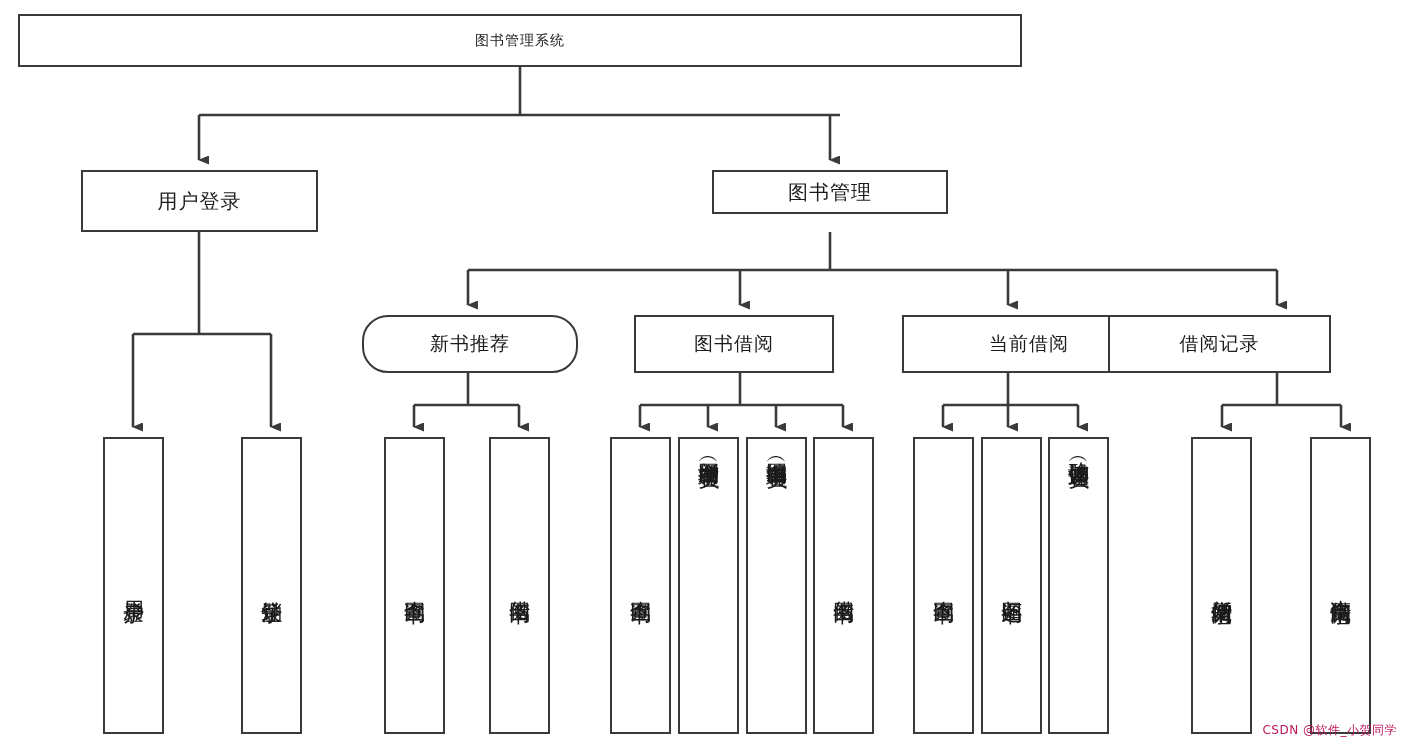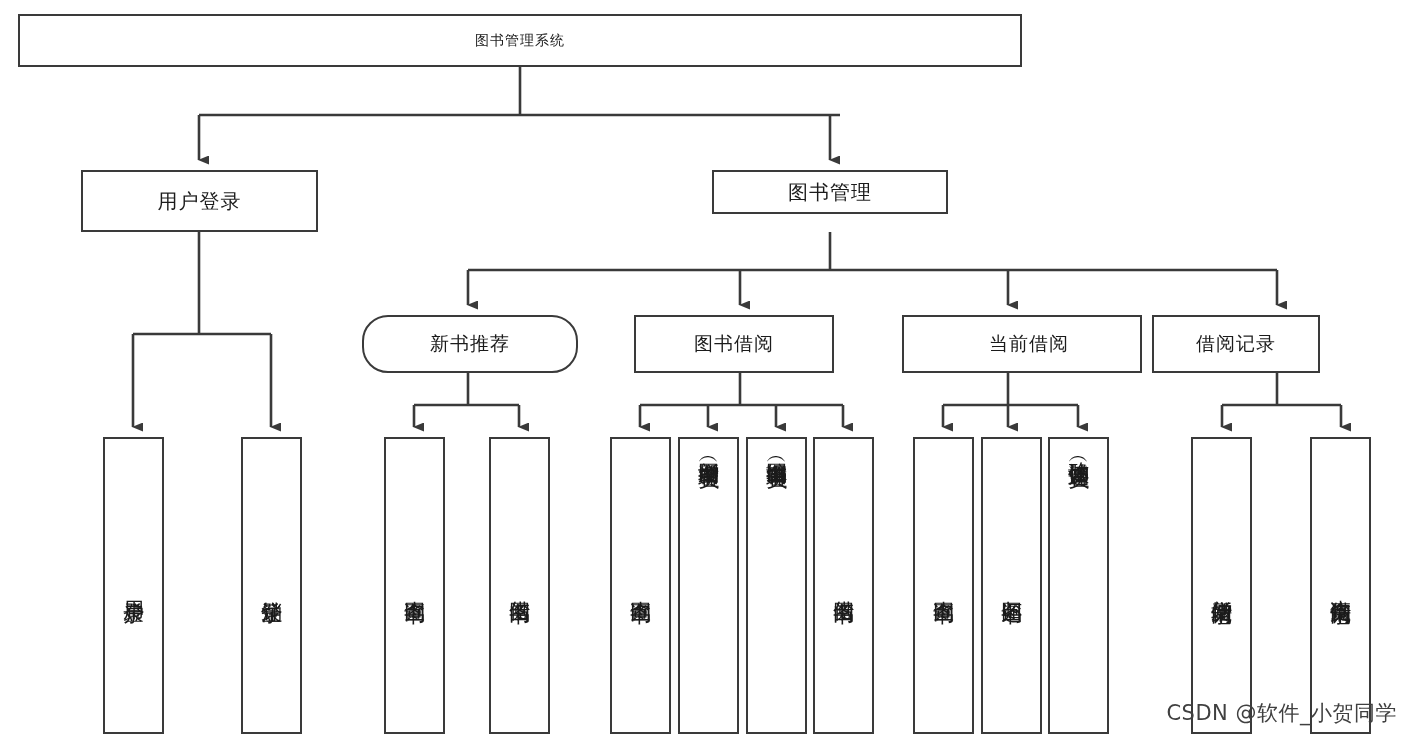--- a/index.html
+++ b/index.html
@@ -65,23 +65,23 @@
     white-space: nowrap;
     color: #1b1b1b;
   }
   .htext {
     white-space: nowrap;
     letter-spacing: 1px;
   }
   #watermark {
     position: absolute;
     right: 8px;
-    bottom: 20px;
-    font-size: 21px;
-    color: #404040;
+    bottom: 8px;
+    font-size: 12px;
+    color: #be185d;
     letter-spacing: 0.5px;
     z-index: 3;
     white-space: nowrap;
   }
 </style>
 </head>
 <body>
 
 <div id="canvas">
 
@@ -151,21 +151,21 @@
 
   <div class="node lvl2" style="left:362px; top:315px; width:216px; height:58px;border-radius:26px;">
     <span class="htext">新书推荐</span>
   </div>
   <div class="node lvl2" style="left:634px; top:315px; width:200px; height:58px;">
     <span class="htext">图书借阅</span>
   </div>
   <div class="node lvl2" style="left:902px; top:315px; width:240px; height:58px;padding-left:14px;">
     <span class="htext">当前借阅</span>
   </div>
-  <div class="node lvl2" style="left:1152px; top:315px; width:168px; height:58px;">
+  <div class="node lvl2" style="left:1108px; top:315px; width:223px; height:58px;">
     <span class="htext">借阅记录</span>
   </div>
 
   <div class="node leaf short" style="left:103px; top:437px; width:61px; height:297px;">
     <span class="vtext">用户登录</span>
   </div>
   <div class="node leaf short" style="left:241px; top:437px; width:61px; height:297px;">
     <span class="vtext">注销登录</span>
   </div>
 

